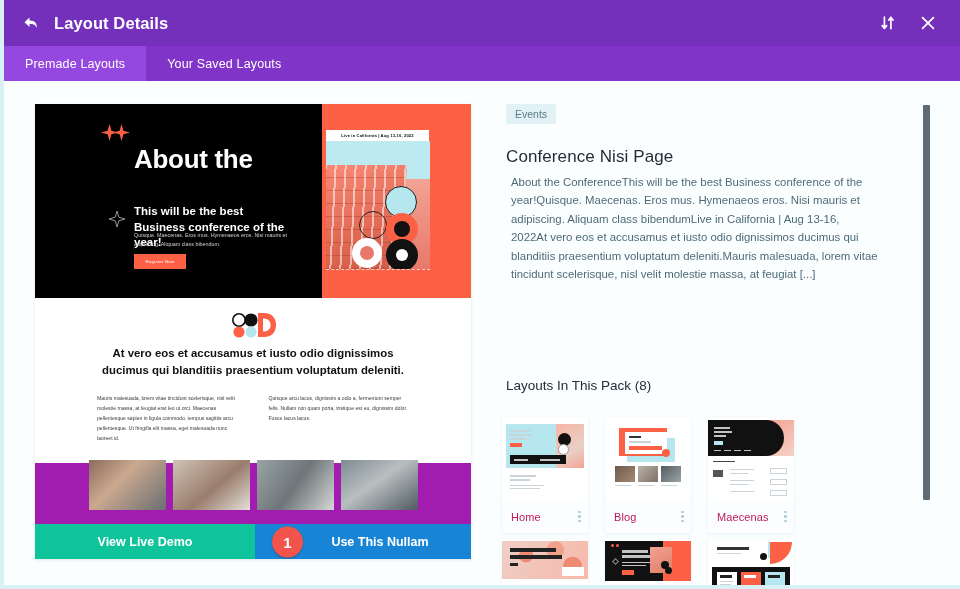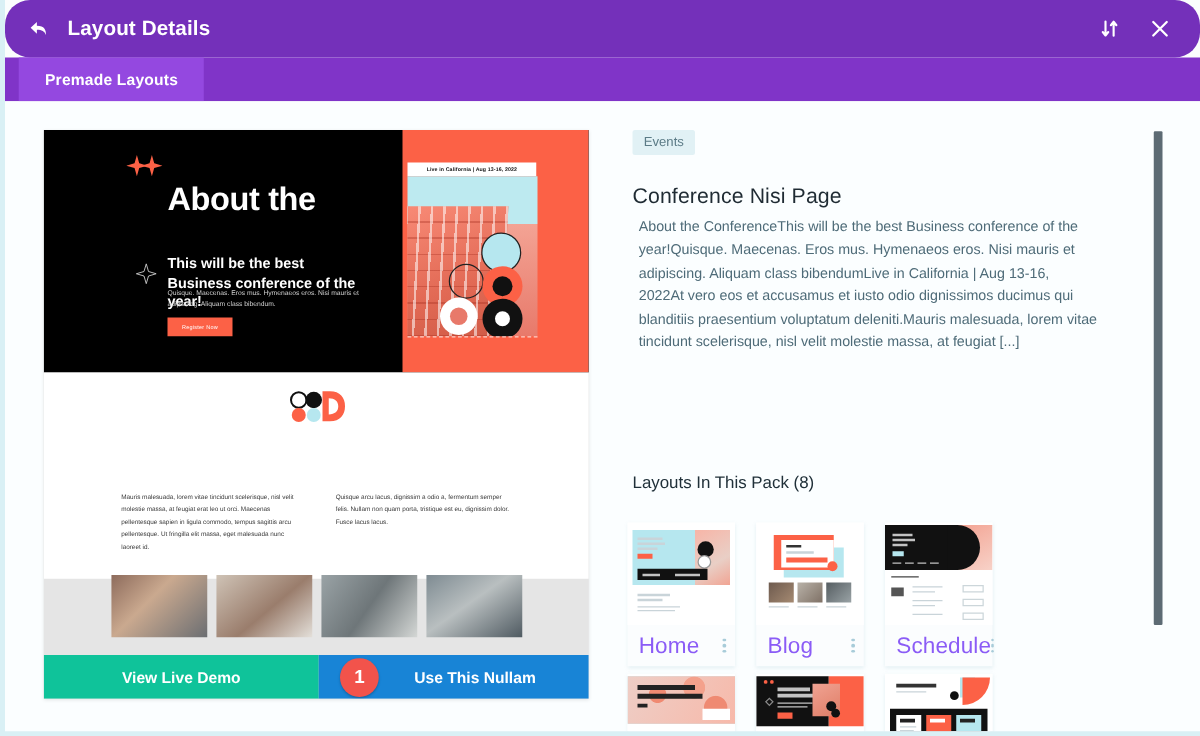--- a/index.html
+++ b/index.html
@@ -15,21 +15,21 @@
     background: #fafdfd;
     border-left: 4px solid #d9f0f5;
     border-bottom: 4px solid #d9f0f5;
     overflow: hidden;
   }
 
   
   .topbar {
     position: absolute; top: 0; left: 0; right: 0; height: 46px;
     background: #7430ba;
-    display: flex; align-items: center; border-radius: 20px;
+    display: flex; align-items: center;
   }
   .back-icon {
     margin-left: 17px; width: 20px; height: 20px;
     display: flex; align-items: center; justify-content: center;
     color: #ffffff;
   }
   .back-icon svg { display: block; }
   .topbar-title {
     margin-left: 13px;
     color: #ffffff; font-size: 16.5px; font-weight: bold;
@@ -46,38 +46,37 @@
 
   
   .tabbar {
     position: absolute; top: 46px; left: 0; right: 0; height: 35px;
     background: #8034c8;
     display: flex; align-items: stretch;
   }
   .tab {
     display: flex; align-items: center;
     padding: 0 21px;
-    color: #ffffff; font-size: 12.5px; font-weight: bold;
+    color: #ffffff; font-size: 12.5px; font-weight: normal;
     letter-spacing: .15px;
     white-space: nowrap;
-    margin-left: 11px;
   }
   .tab.active { background: #9448e0; }
 
   
   .body {
     position: absolute; top: 81px; left: 0; right: 0; bottom: 0;
     background: #fbfeff;
   }
 
   
   .preview-col {
     position: absolute; left: 31px; top: 23px;
     width: 436px; height: 455px;
-    background: #e5e5e5;
+    background: #a21caf;
     box-shadow: 0 1px 3px rgba(0,0,0,.10);
     overflow: hidden;
   }
   .hero {
     position: relative; width: 436px; height: 194px;
     background: #000000; overflow: hidden;
   }
   .hero-right-bg {
     position: absolute; right: 0; top: 0; width: 149px; height: 194px;
     background: #fc6146;
@@ -231,21 +230,21 @@
   }
   .card-thumb {
     width: 86px; height: 82px; overflow: hidden; position: relative;
     background: #ffffff;
   }
   .card-foot {
     height: 33px; display: flex; align-items: center;
     padding: 0 7px 0 9px;
   }
   .card-name {
-    font-size: 18px; color: #8b5cf6; letter-spacing: .1px;
+    font-size: 11px; color: #be185d; letter-spacing: .1px;
   }
   .dots {
     margin-left: auto; display: flex; flex-direction: column; gap: 2px;
   }
   .dots span {
     width: 2.6px; height: 2.6px; border-radius: 50%; background: #a8ccd9;
     display: block;
   }
 
   .scrollbar-track {
@@ -289,20 +288,23 @@
           <path d="M2.6 2.6 L13.4 13.4 M13.4 2.6 L2.6 13.4" stroke="#fff" stroke-width="1.8" stroke-linecap="round"></path>
         </svg>
       </span>
     </div>
   </div>
 
   <div class="tabbar">
     <div class="tab active">
       <span>Premade Layouts</span>
     </div>
+    <div class="tab">
+      <span>Your Saved Layouts</span>
+    </div>
   </div>
 
   <div class="body">
 
     <div class="preview-col">
 
       <div class="hero">
         <div class="hero-right-bg"></div>
 
         <div class="sparkles">
@@ -353,20 +355,21 @@
       <div class="mid">
         <div class="logo-mark">
           <svg width="52" height="26" viewBox="0 0 52 26">
             <circle cx="12" cy="8" r="6.2" fill="none" stroke="#111" stroke-width="1.6"></circle>
             <circle cx="24" cy="8" r="6.6" fill="#111"></circle>
             <circle cx="12" cy="20" r="5.6" fill="#fc6146"></circle>
             <circle cx="24" cy="20" r="5.6" fill="#b6e7ef"></circle>
             <path d="M31 1 H37 C45 1 49 6 49 13 C49 20 45 25 37 25 H31 Z M36 6.5 V19.5 C41 19.5 43.6 17 43.6 13 C43.6 9 41 6.5 36 6.5 Z" fill="#fc6146"></path>
           </svg>
         </div>
+        <div class="mid-head">At vero eos et accusamus et iusto odio dignissimos ducimus qui blanditiis praesentium voluptatum deleniti.</div>
         <div class="mid-cols">
           <p>Mauris malesuada, lorem vitae tincidunt scelerisque, nisl velit molestie massa, at feugiat erat leo ut orci. Maecenas pellentesque sapien in ligula commodo, tempus sagittis arcu pellentesque. Ut fringilla elit massa, eget malesuada nunc laoreet id.</p>
           <p>Quisque arcu lacus, dignissim a odio a, fermentum semper felis. Nullam non quam porta, tristique est eu, dignissim dolor. Fusce lacus lacus.</p>
         </div>
       </div>
 
       <div class="photostrip">
         <div class="ph">
             <i style="background:linear-gradient(135deg,#8d6b5c 0%,#caa98f 40%,#6b6e72 100%);"></i>
           </div>
@@ -472,21 +475,21 @@
             <span class="m ln" style="left:22px;top:51px;width:24px;height:1.2px;"></span>
             <span class="m ln" style="left:22px;top:55px;width:18px;height:1.2px;"></span>
             <span class="m" style="left:62px;top:50px;width:17px;height:6px;border:1px solid #ccd6da;"></span>
             <span class="m ln" style="left:22px;top:62px;width:24px;height:1.2px;"></span>
             <span class="m ln" style="left:22px;top:66px;width:18px;height:1.2px;"></span>
             <span class="m" style="left:62px;top:61px;width:17px;height:6px;border:1px solid #ccd6da;"></span>
             <span class="m ln" style="left:22px;top:73px;width:24px;height:1.2px;"></span>
             <span class="m" style="left:62px;top:72px;width:17px;height:6px;border:1px solid #ccd6da;"></span>
           </div>
           <div class="card-foot">
-            <span class="card-name">Schedule</span>
+            <span class="card-name">Maecenas</span>
             <span class="dots">
                 <span></span>
                 <span></span>
                 <span></span>
               </span>
           </div>
         </div>
 
         <div class="card">
           <div class="card-thumb">

